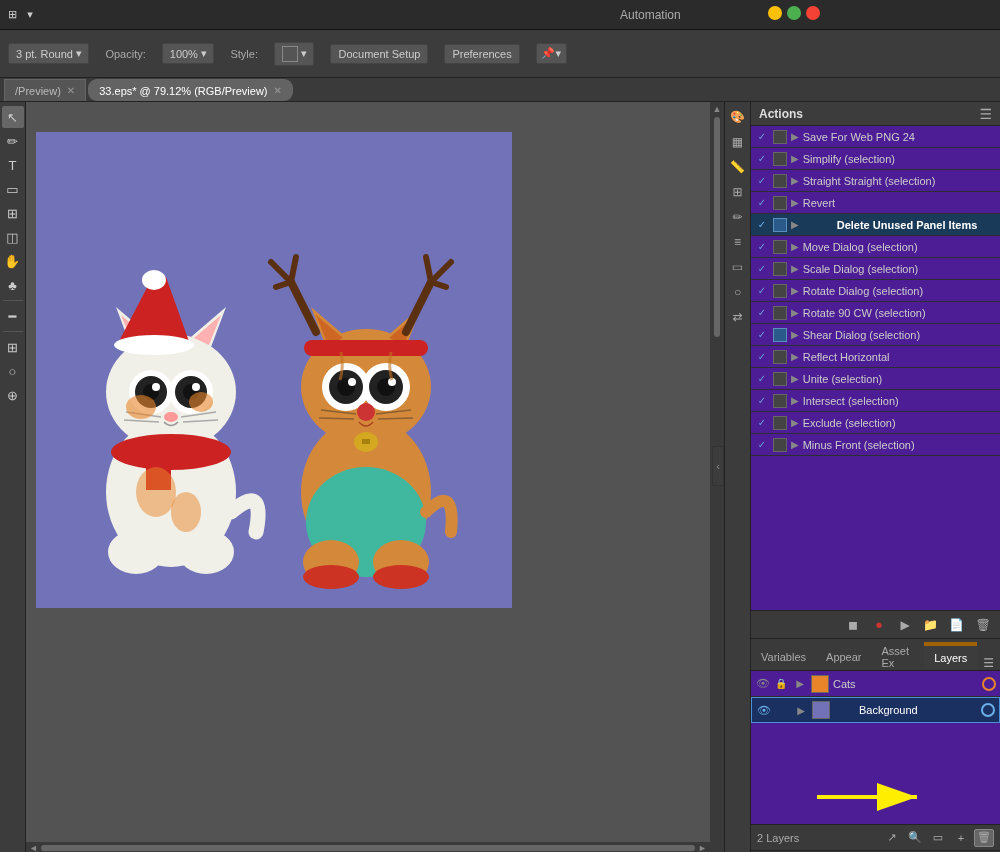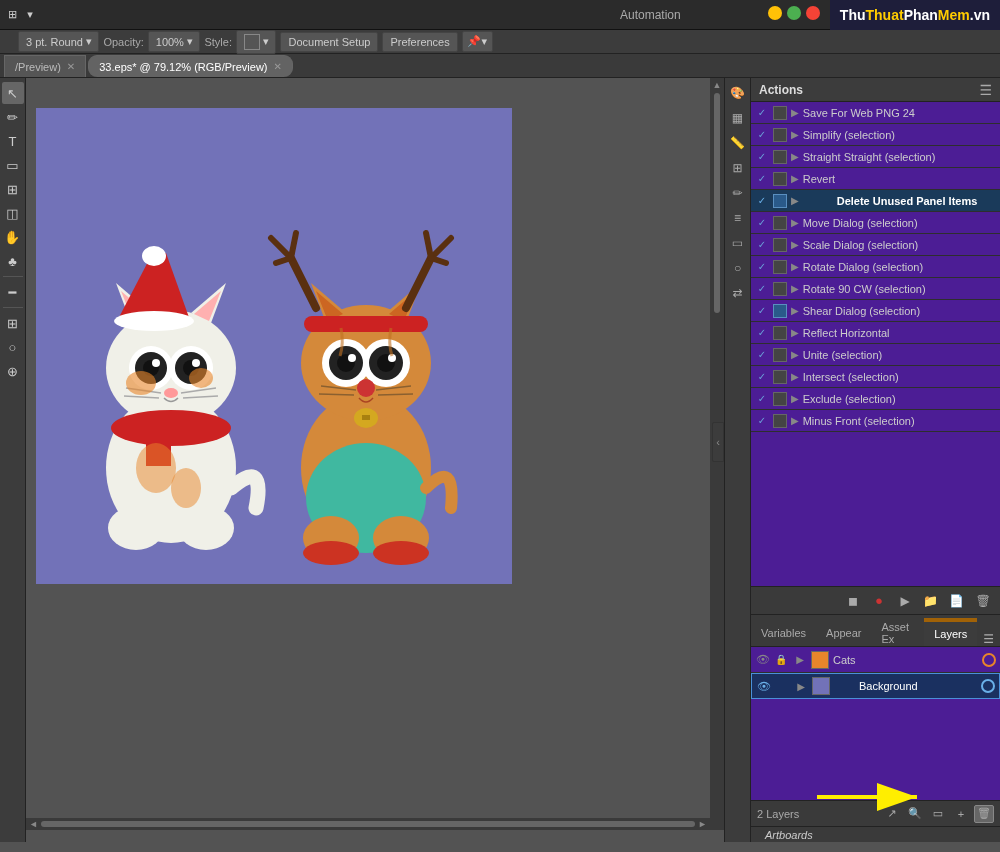--- a/index.html
+++ b/index.html
@@ -1,20 +1,20 @@
 <!DOCTYPE html>
 <html><head>
   <meta charset="utf-8">
   <style>
     * { margin: 0; padding: 0; box-sizing: border-box; }
     body { width: 1000px; height: 852px; background: #535353; font-family: Arial, sans-serif; font-size: 11px; color: #ccc; overflow: hidden; position: relative; }
     .automation-label { position: absolute; left: 620px; top: 8px; font-size: 12px; color: #aaa; }
 
     
-    .toolbar { height: 24px; background: #3c3c3c; display: flex; align-items: center; padding: 0 18px; gap: 4px; border-bottom: 1px solid #222; }
+    .toolbar { height: 48px; background: #3c3c3c; display: flex; align-items: center; padding: 0 8px; gap: 16px; border-bottom: 1px solid #222; }
     .toolbar-item { background: #555; border: 1px solid #444; color: #ccc; font-size: 11px; padding: 3px 7px; cursor: pointer; border-radius: 2px; display: flex; align-items: center; gap: 3px; }
     .toolbar-label { color: #aaa; font-size: 11px; }
 
     
     .tab-bar { height: 24px; background: #3a3a3a; display: flex; align-items: flex-end; padding: 0 4px; border-bottom: 1px solid #222; }
     .tab { height: 22px; background: #555; padding: 0 10px; display: flex; align-items: center; gap: 6px; font-size: 11px; color: #bbb; cursor: pointer; border-top: 1px solid #666; border-left: 1px solid #666; border-right: 1px solid #666; margin-right: 2px; }
     .tab.active { background: #636363; color: #fff; border-radius: 9px; }
     .tab-close { color: #999; font-size: 10px; cursor: pointer; }
 
     
@@ -84,27 +84,20 @@
   </style>
 </head>
 <body>
 
 <div style="height:30px; background:#2b2b2b; display:flex; align-items:center; padding:0 8px; gap:10px; border-bottom:1px solid #111; position:relative;">
   <span style="font-size:11px; color:#ccc; cursor:pointer;">⊞</span>
   <span style="font-size:11px; color:#ccc; cursor:pointer;">▾</span>
 
   <div class="automation-label">Automation</div>
 
-  <div style="position:absolute; right:0; top:0; height:30px; background:#1e1e3a; display:flex; align-items:center; padding:0 10px; gap:0;">
-    <span style="font-size:14px; font-weight:bold; color:#fff;">Thu</span>
-      <span style="font-size:14px; font-weight:bold; color:#ffcc00;">Thuat</span>
-      <span style="font-size:14px; font-weight:bold; color:#fff;">Phan</span>
-      <span style="font-size:14px; font-weight:bold; color:#ffcc00;">Mem</span>
-      <span style="font-size:14px; font-weight:bold; color:#fff;">.vn</span>
-  </div>
 
   <div style="position:absolute; right:180px; top:6px; display:flex; gap:5px;">
     <span style="width:14px;height:14px;background:#ffc107;border-radius:50%;cursor:pointer;display:inline-block;"></span>
     <span style="width:14px;height:14px;background:#4caf50;border-radius:50%;cursor:pointer;display:inline-block;"></span>
     <span style="width:14px;height:14px;background:#f44336;border-radius:50%;cursor:pointer;display:inline-block;"></span>
   </div>
 </div>
 
 <div class="toolbar">
   <div class="toolbar-item">

